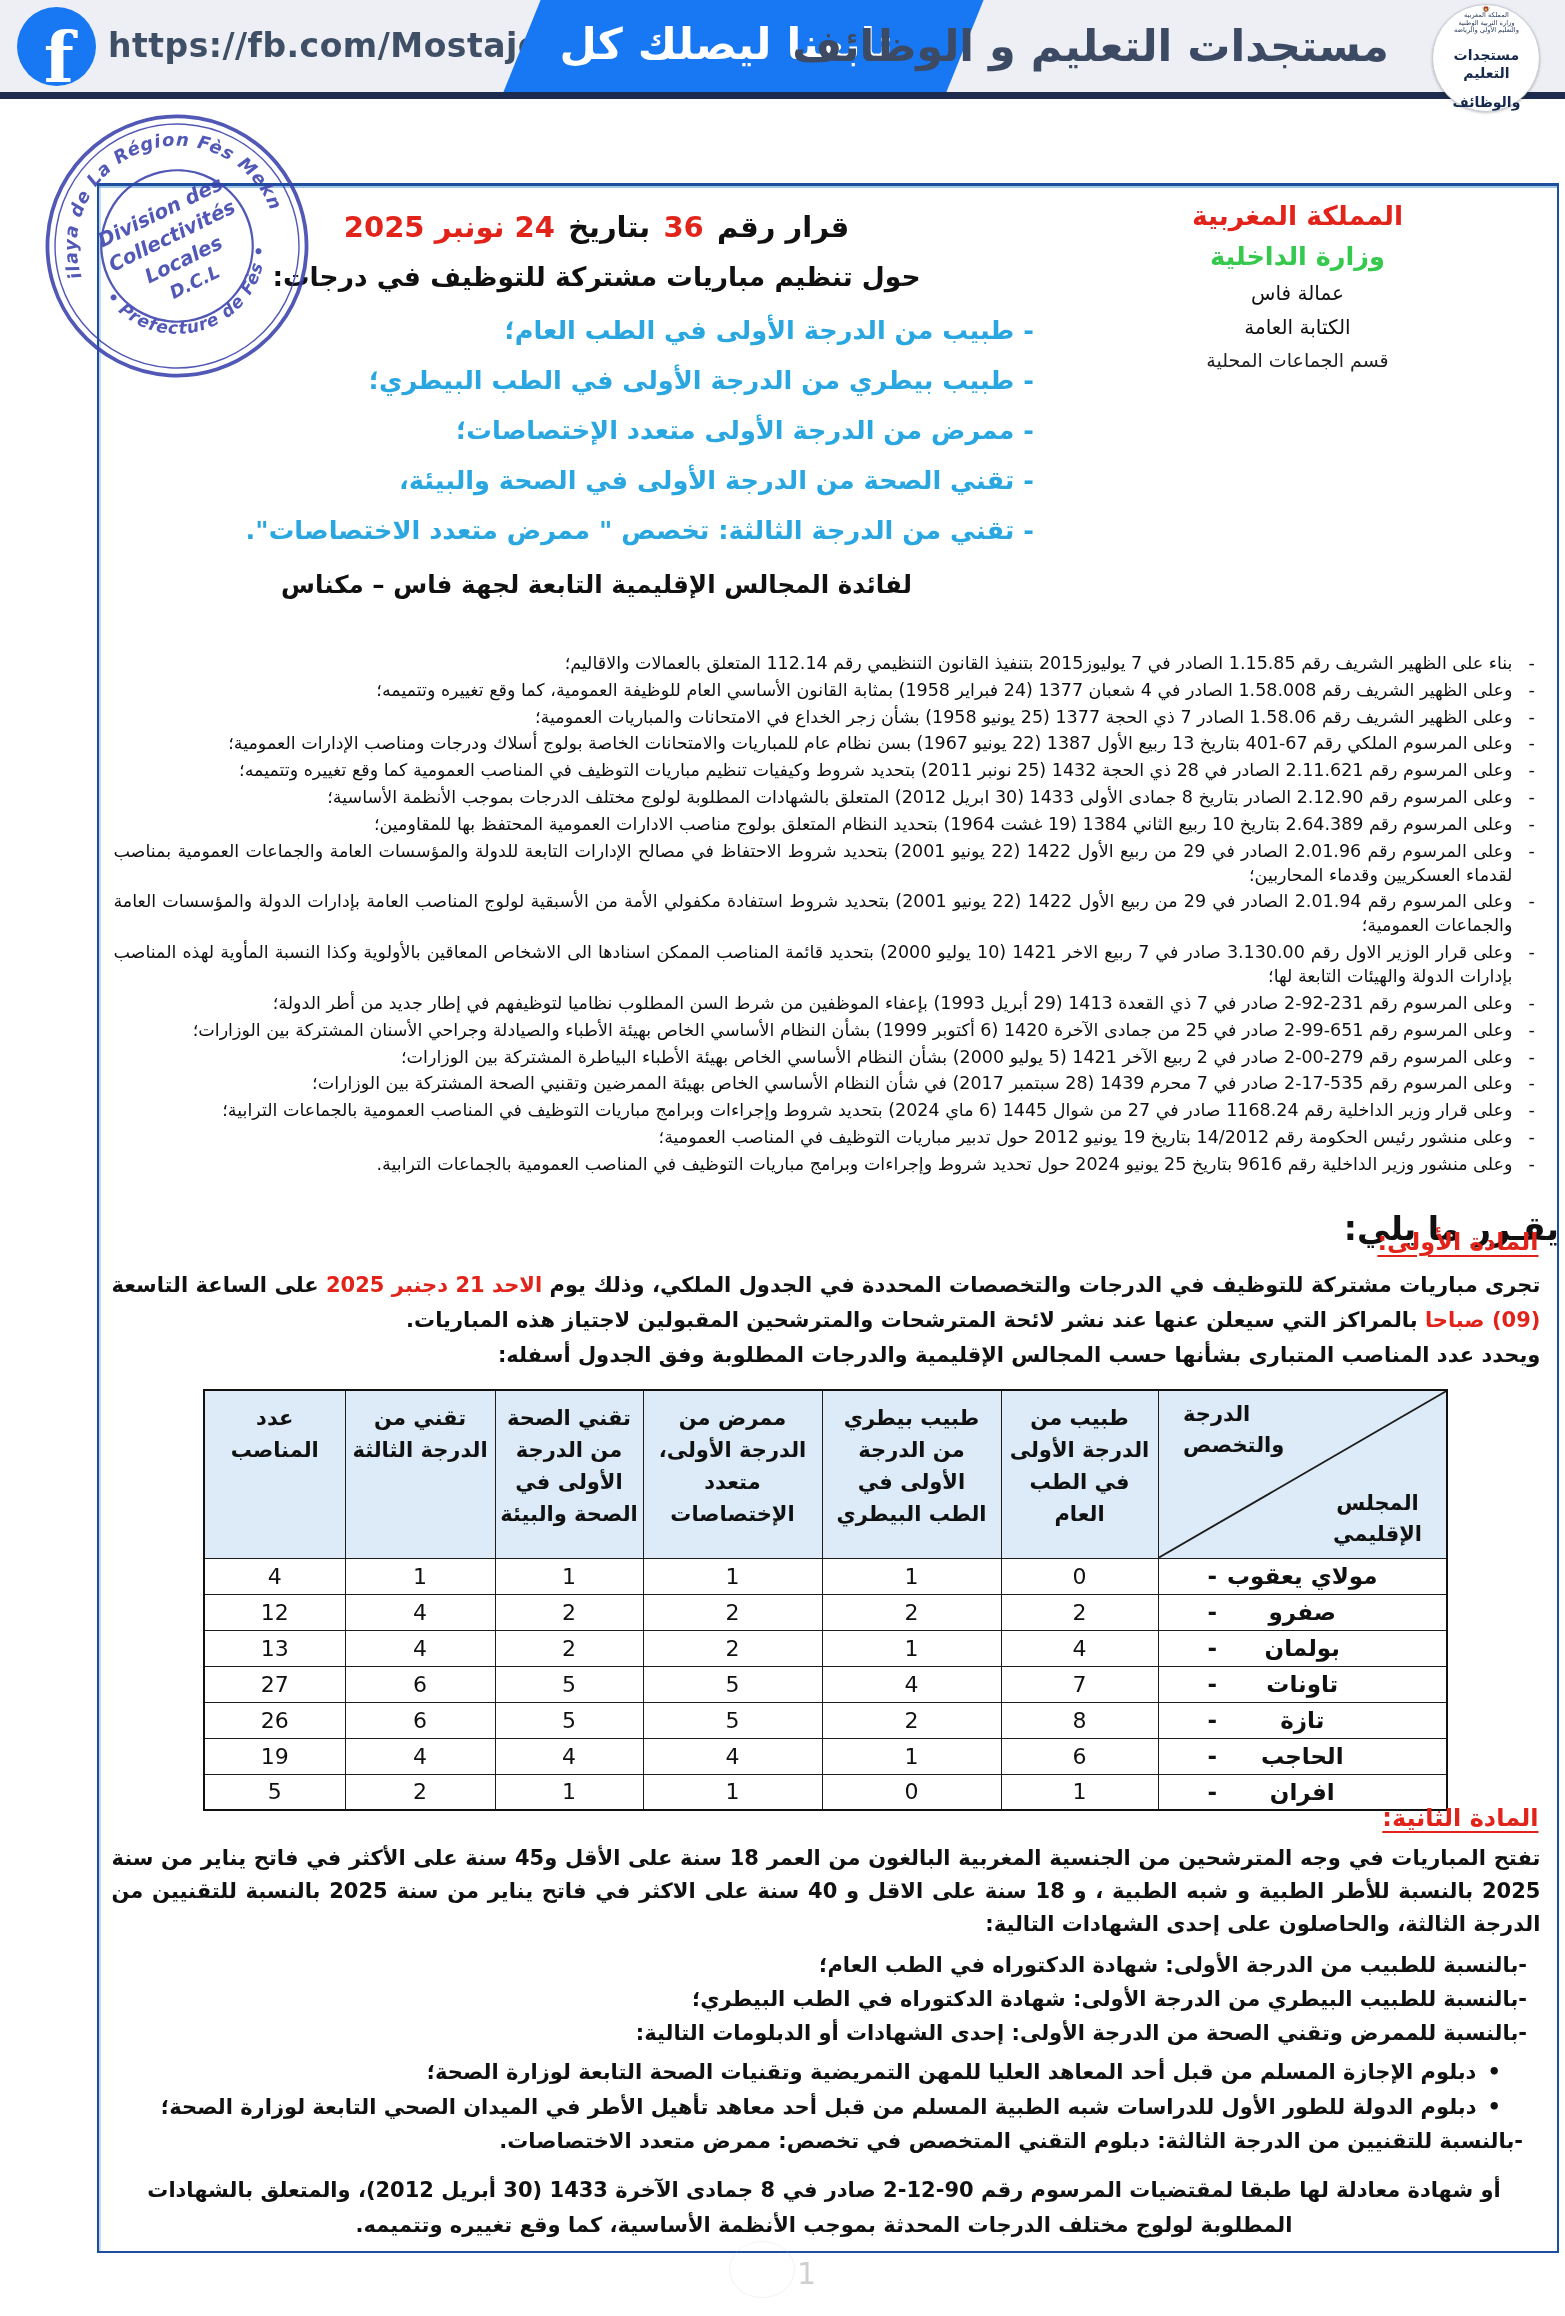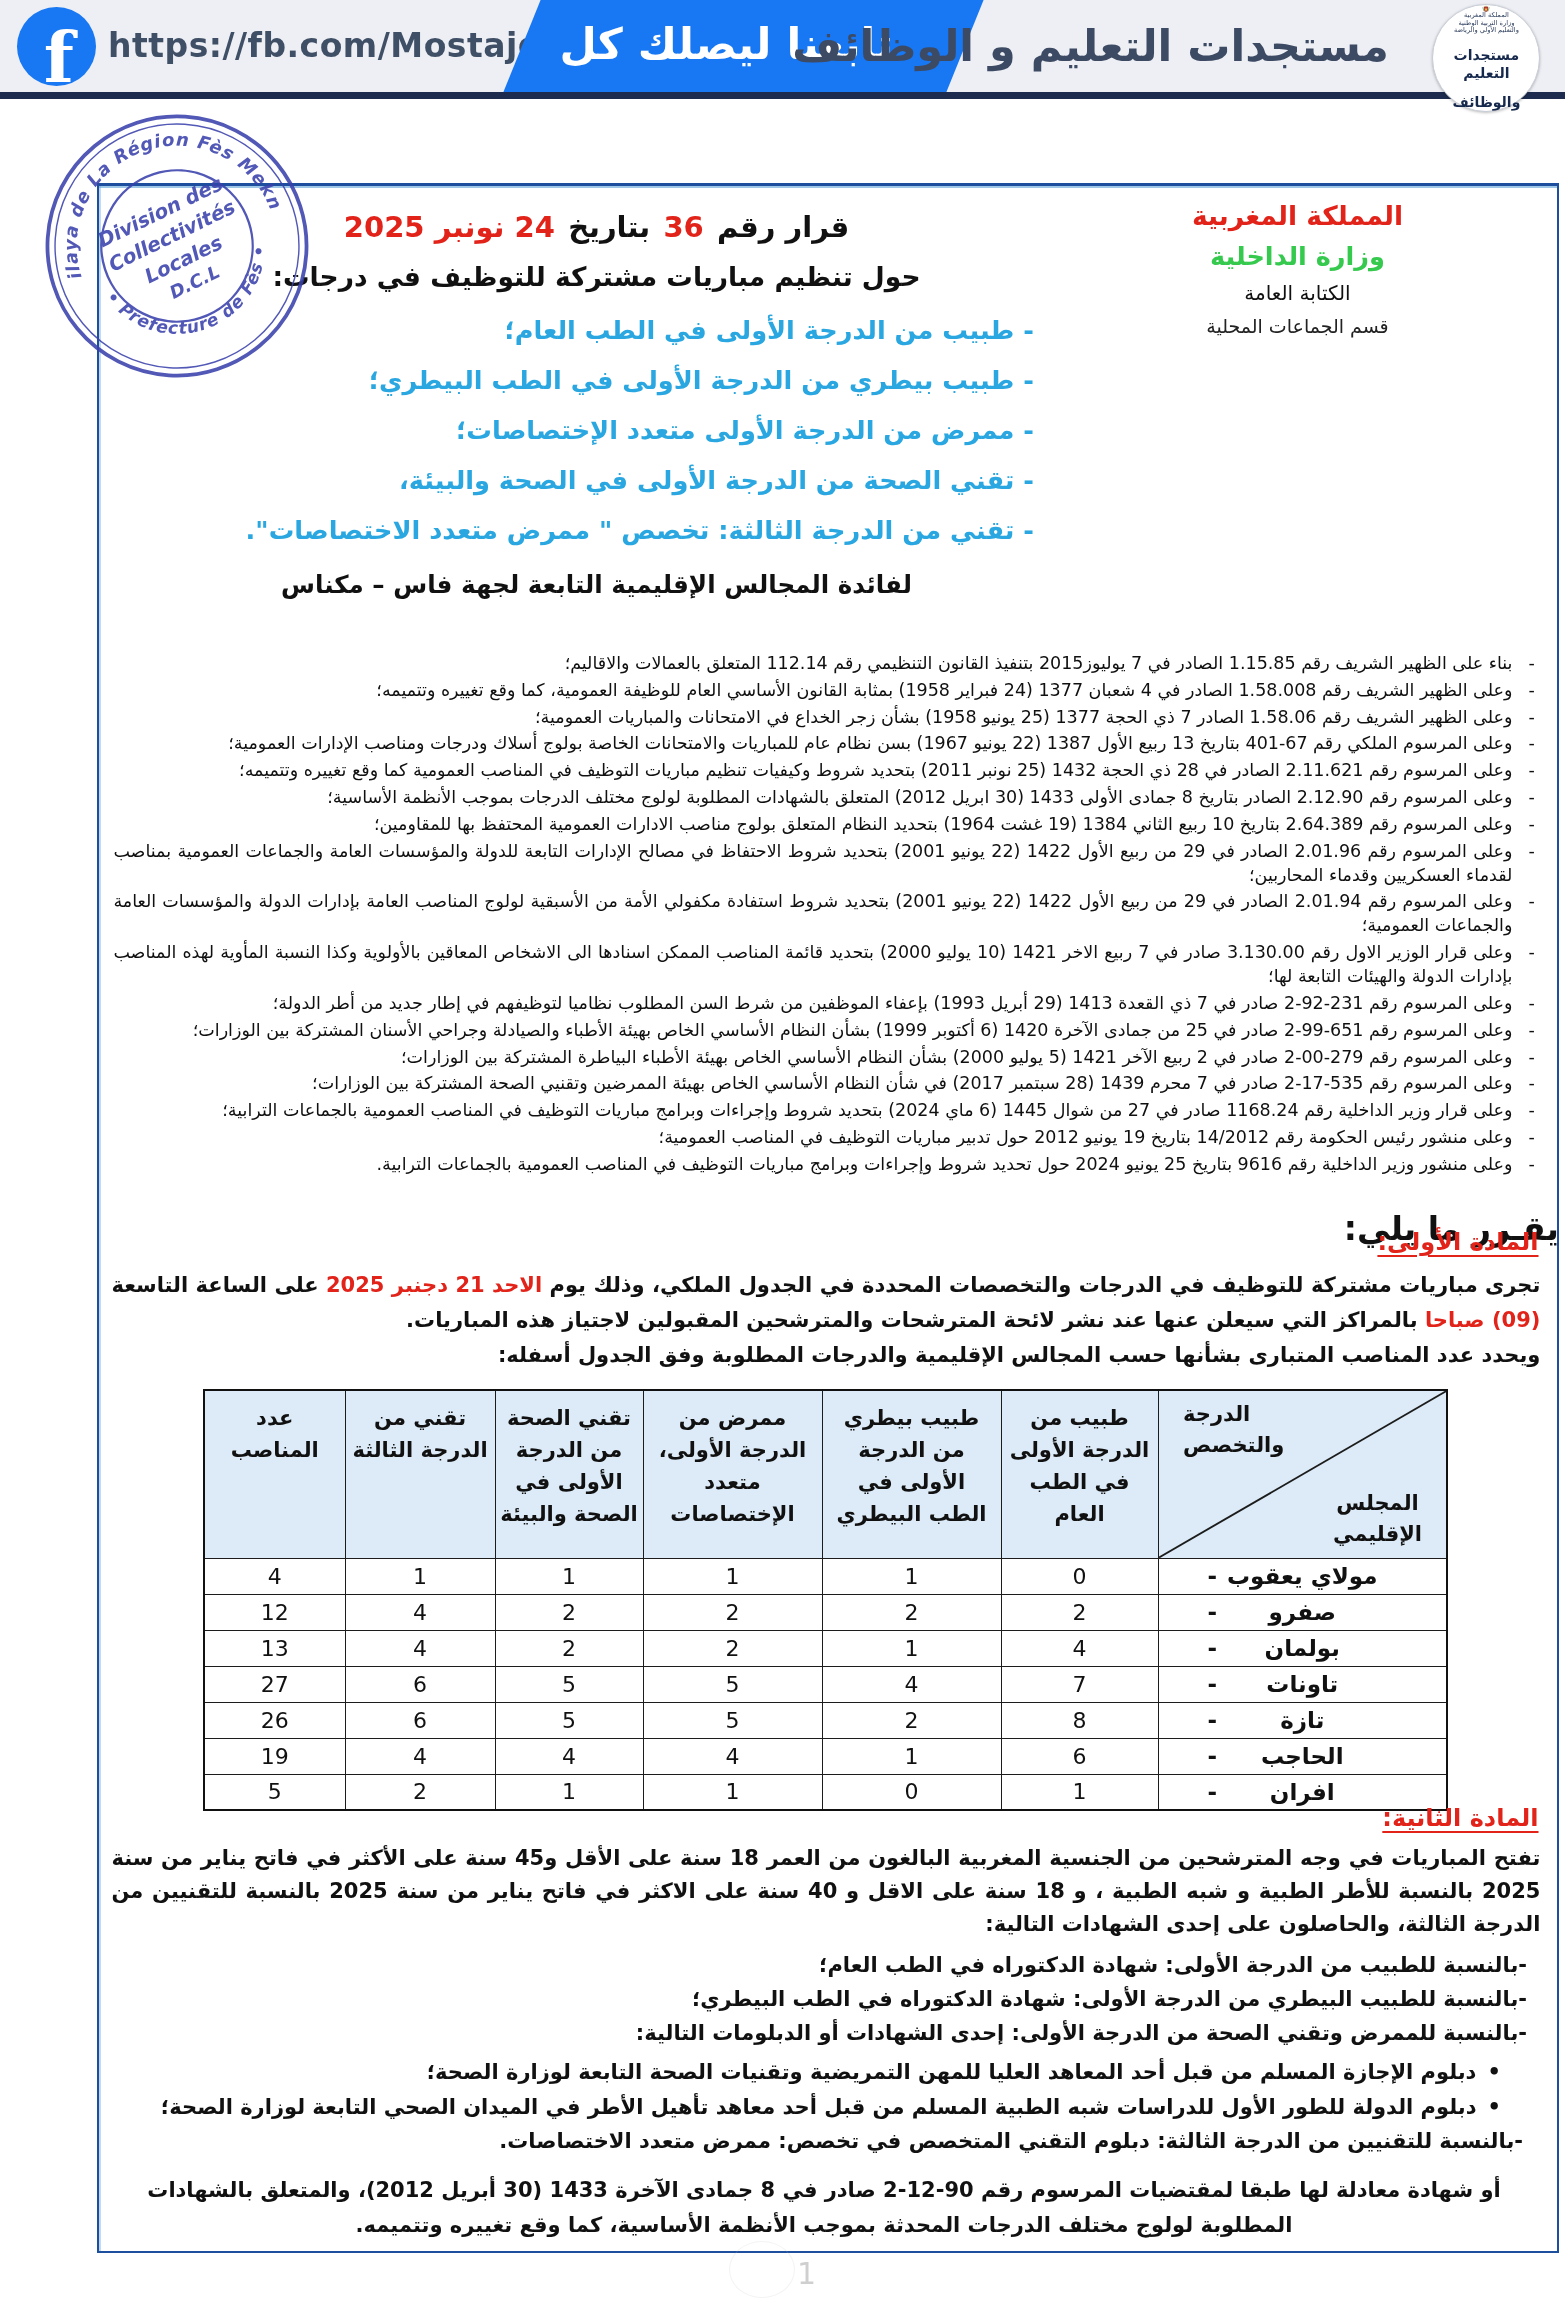--- a/index.html
+++ b/index.html
@@ -156,20 +156,21 @@
         <text x="165" y="160" font-size="21">Collectivités</text>
         <text x="165" y="188" font-size="21">Locales</text>
         <text x="165" y="214" font-size="19">D.C.L</text>
       </g>
     </g>
   </svg>
 
   <div class="letterhead">
     <div class="lh1">المملكة المغربية</div>
     <div class="lh2">وزارة الداخلية</div>
+    <div class="lh4">عمالة فاس</div>
     <div class="lh5">الكتابة العامة</div>
     <div class="lh6">قسم الجماعات المحلية</div>
   </div>
 
   <div class="title-block">
     <div class="decree-no">
       <span>قرار رقم</span><span class="red">36</span><span>بتاريخ</span><span class="red">24 نونبر 2025</span>
     </div>
     <div class="subtitle">حول تنظيم مباريات مشتركة للتوظيف في درجات:</div>
     <div class="degrees">

